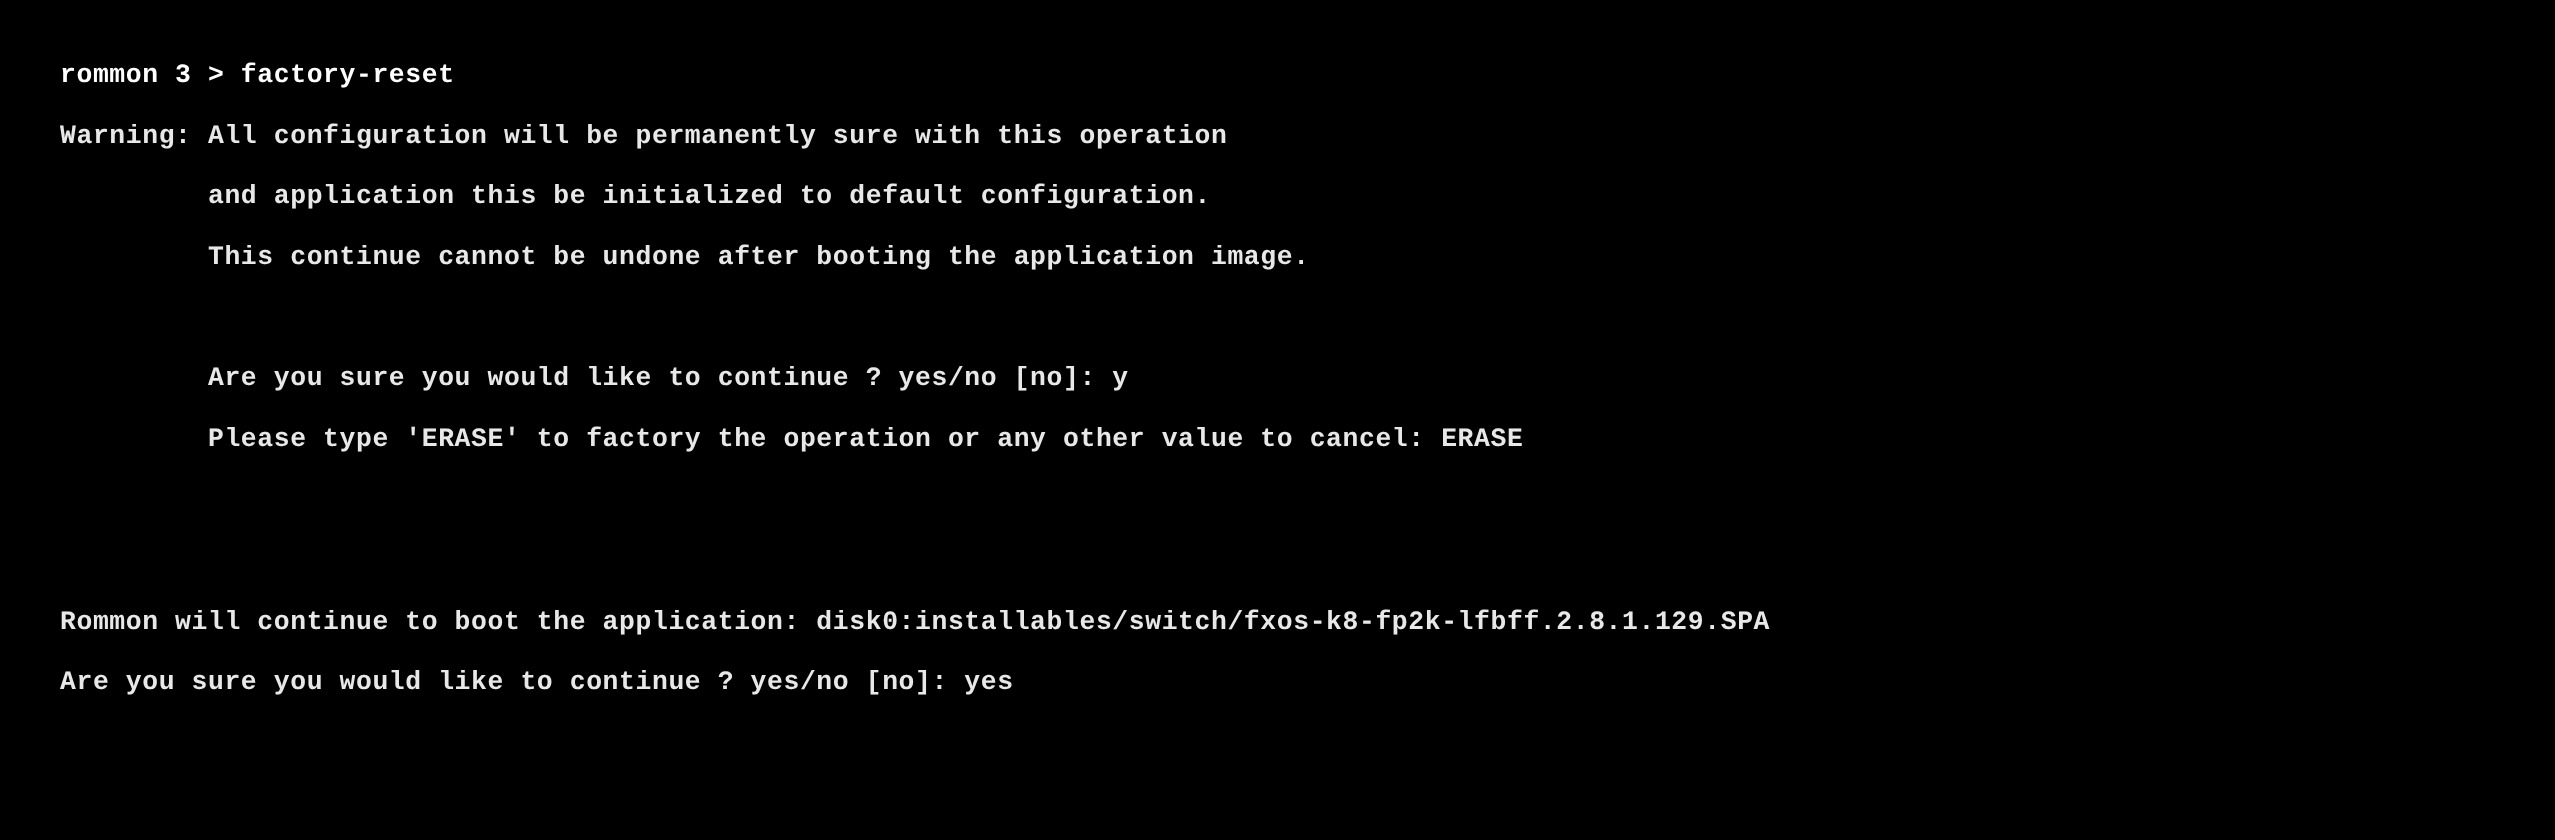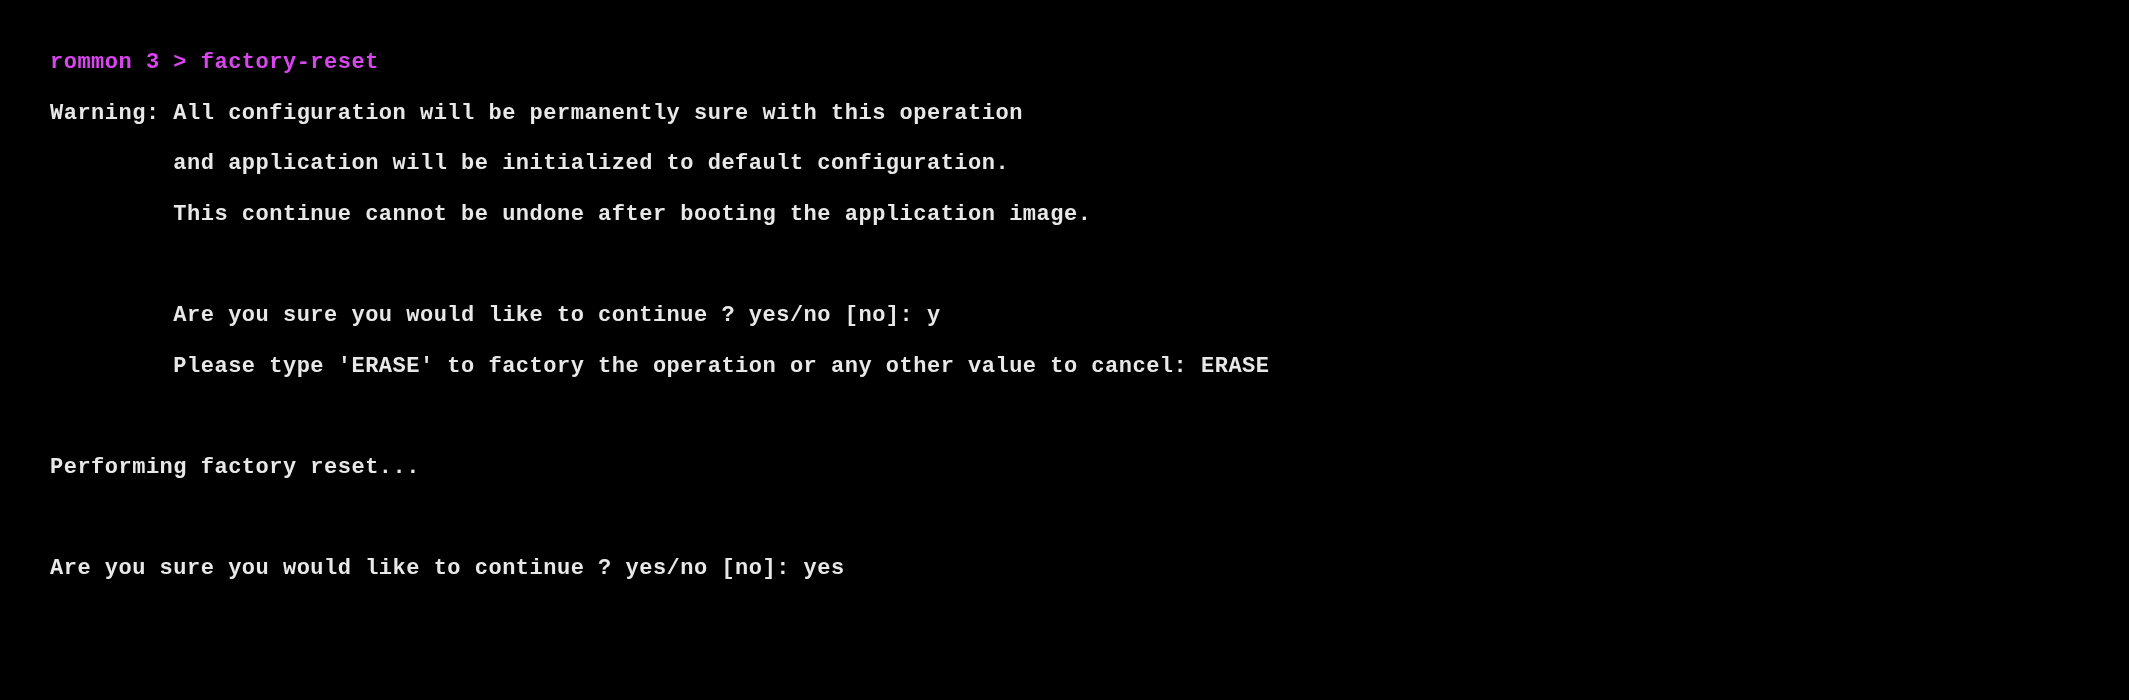--- a/index.html
+++ b/index.html
@@ -20,33 +20,33 @@
       overflow: hidden;
       letter-spacing: 0.5px;
     }
     .terminal {
       white-space: pre;
     }
     .line {
       display: block;
     }
     .prompt {
-      color: #d946ef;
+      color: #ffffff;
     }
   </style>
 </head>
 <body>
 
 <div class="terminal">
 <span class="line prompt">rommon 3 &gt; factory-reset</span>
 <span class="line">Warning: All configuration will be permanently sure with this operation</span>
-<span class="line">         and application will be initialized to default configuration.</span>
+<span class="line">         and application this be initialized to default configuration.</span>
 <span class="line">         This continue cannot be undone after booting the application image.</span>
 <span class="line">&nbsp;</span>
 <span class="line">         Are you sure you would like to continue ? yes/no [no]: y</span>
 <span class="line">         Please type 'ERASE' to factory the operation or any other value to cancel: ERASE</span>
 <span class="line">&nbsp;</span>
-<span class="line">Performing factory reset...</span>
 <span class="line">&nbsp;</span>
+<span class="line">Rommon will continue to boot the application: disk0:installables/switch/fxos-k8-fp2k-lfbff.2.8.1.129.SPA</span>
 <span class="line">Are you sure you would like to continue ? yes/no [no]: yes</span>
 
 
 </div>
 
 </body></html>

